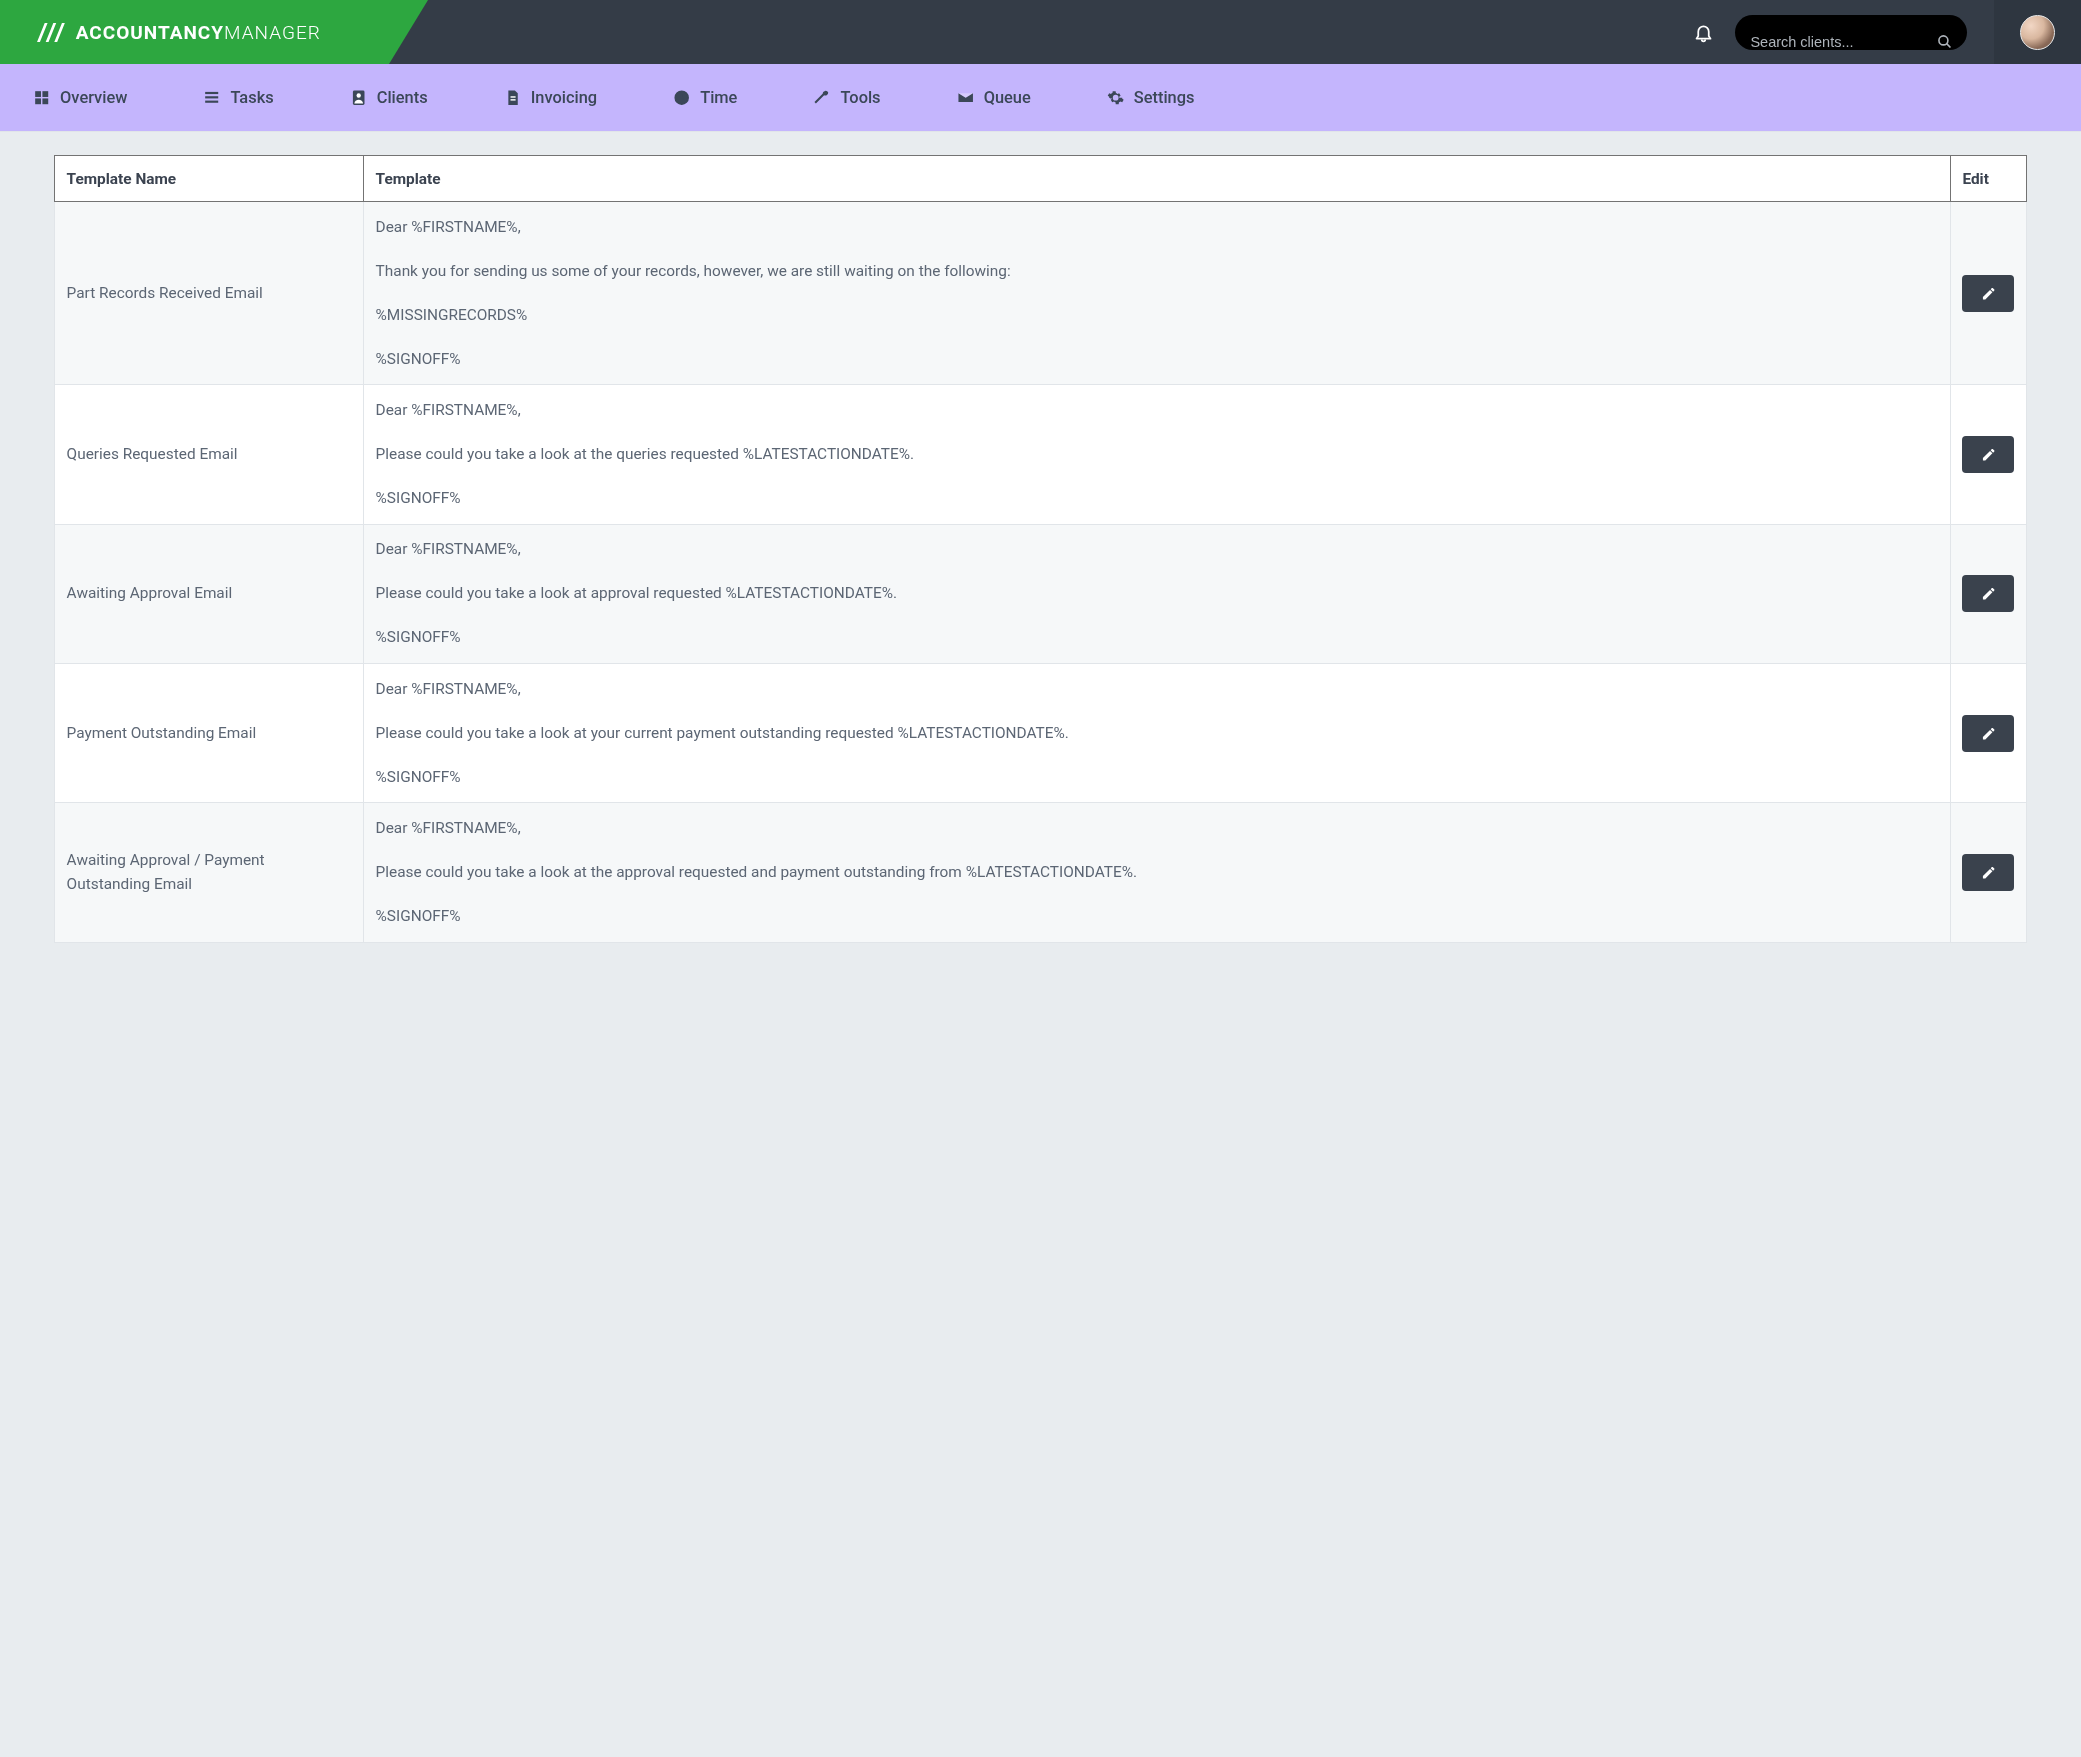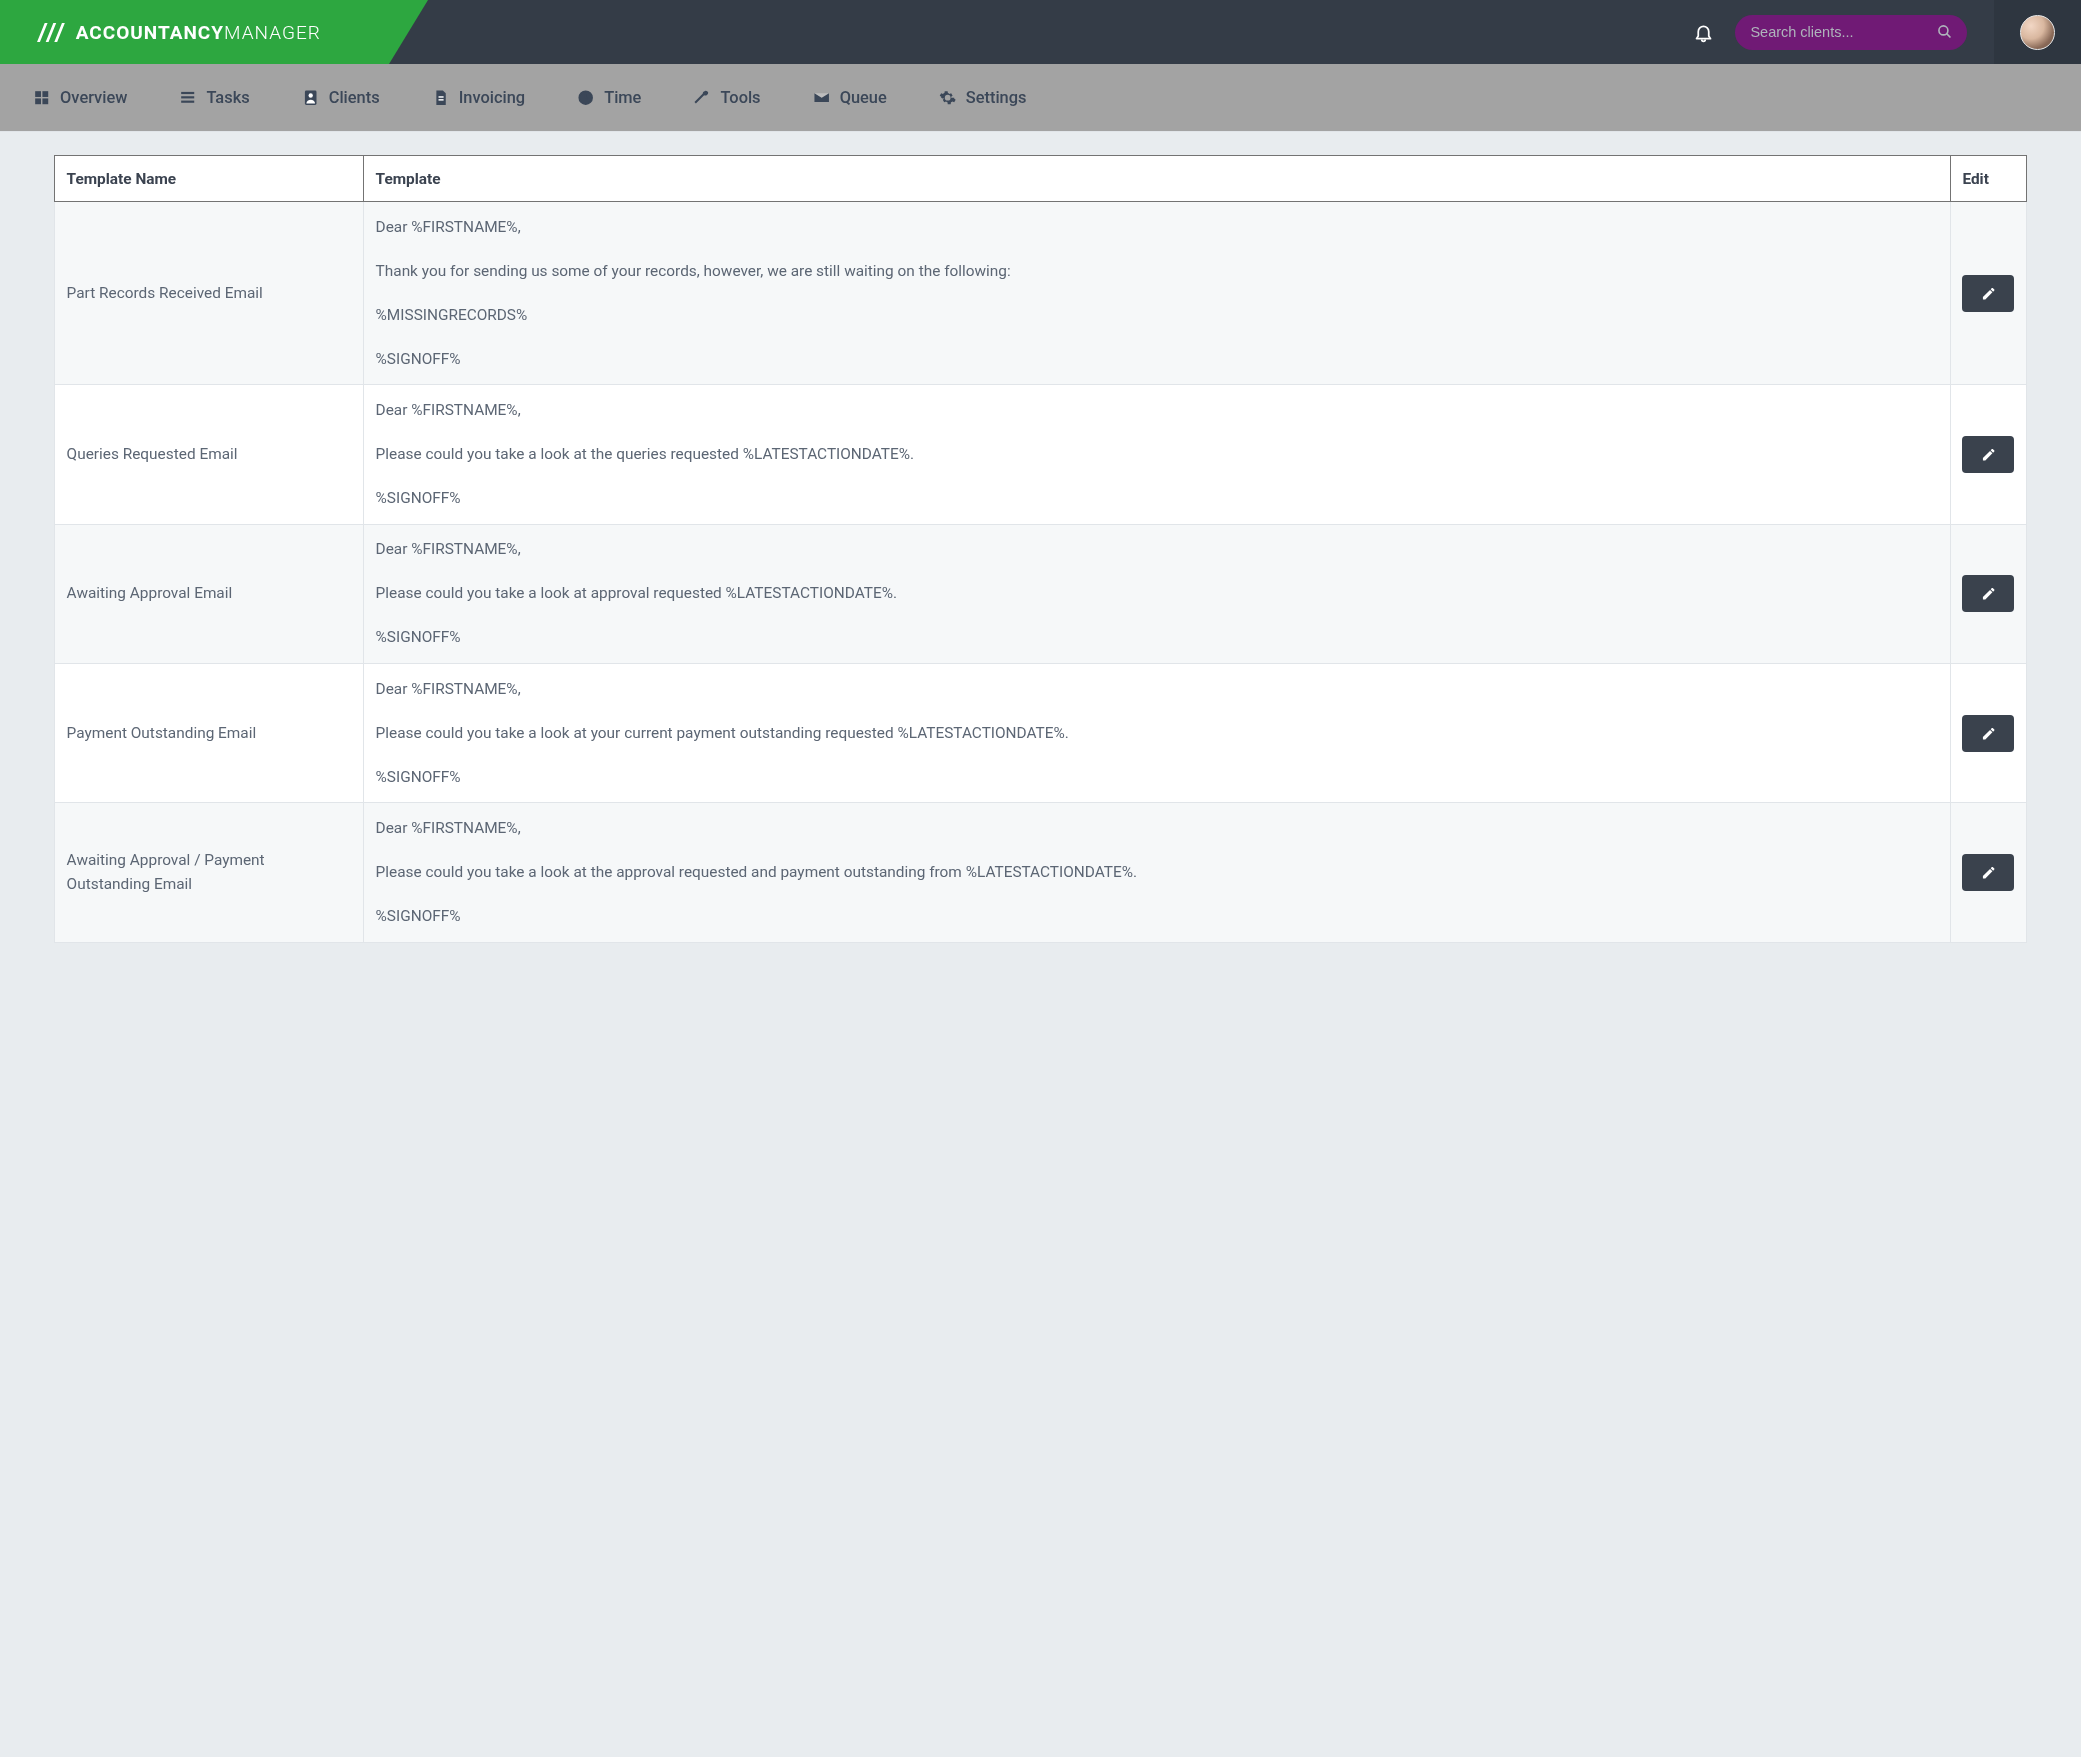--- a/index.html
+++ b/index.html
@@ -45,26 +45,26 @@
   .brand-text strong { font-weight: 700; letter-spacing: 1px; }
   .topbar-spacer { flex: 1; }
   .bell {
     color: #fff;
     margin-right: 21px;
     display: flex;
     align-items: center;
     cursor: pointer;
   }
   .search-box {
-    background: #701a75;
+    background: #000000;
     border-radius: 19.3px;
     height: 35px;
     width: 232px;
     display: flex;
-    align-items: center;
+    align-items: flex-end;
     padding: 0 15.4px;
     margin-right: 27px;
   }
   .search-box input {
     background: transparent;
     border: none;
     outline: none;
     color: #c7cbd0;
     font-size: 14.5px;
     flex: 1;
@@ -81,27 +81,27 @@
   }
   .avatar {
     width: 35px;
     height: 35px;
     border-radius: 50%;
     background: radial-gradient(circle at 30% 30%, #f2d7c5 0%, #d9b79f 40%, #8a6a58 70%, #6a5244 100%);
     border: 1.9px solid #e8e9ea;
   }
   
   .navbar {
-    background: #a3a3a3;
+    background: #c4b5fd;
     display: flex;
     align-items: center;
     padding: 0 33px;
     height: 68px;
     border-bottom: 1px solid #e1e5e9;
-    gap: 52px;
+    gap: 76px;
   }
   .nav-item {
     display: flex;
     align-items: center;
     gap: 9.7px;
     color: #3b4758;
     font-size: 16.4px;
     font-weight: 500;
     cursor: pointer;
   }

